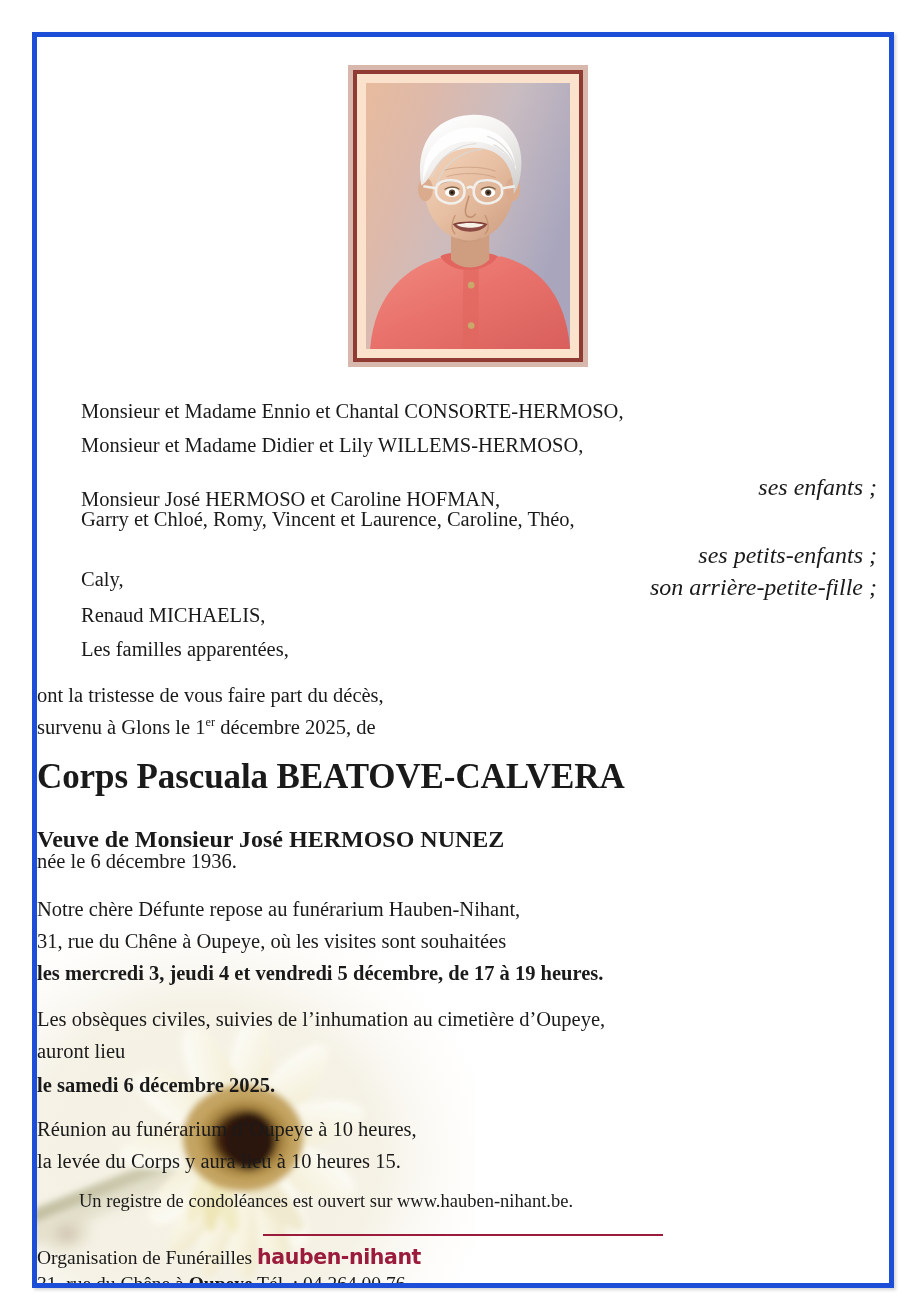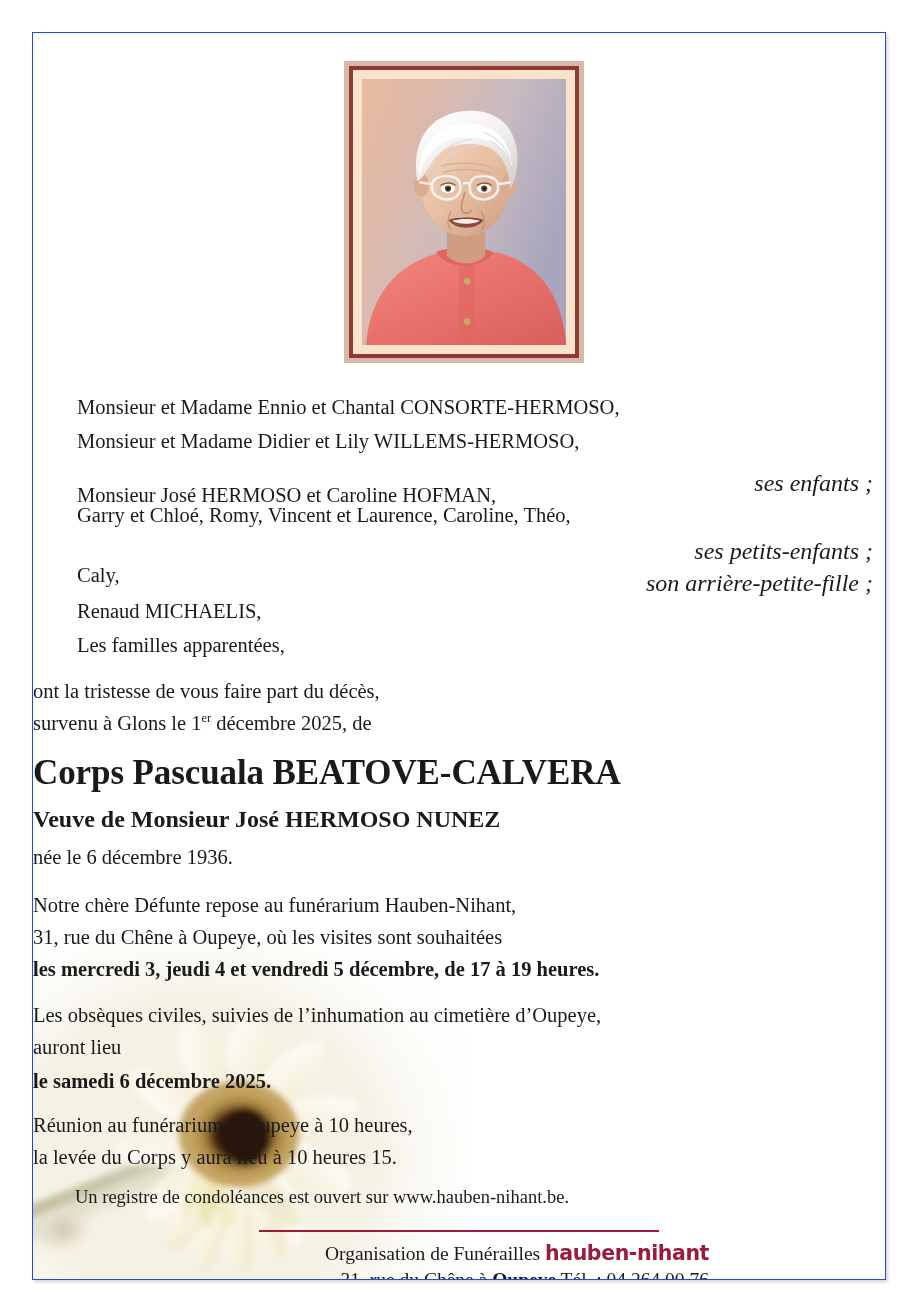--- a/index.html
+++ b/index.html
@@ -17,21 +17,21 @@
   }
 
   
   #sheet {
     position: absolute;
     left: 32px;
     top: 32px;
     width: 852px;
     height: 1246px;
     background: #ffffff;
-    border: 1px solid #1d4ed8;
+    border: 5px solid #1d4ed8;
     box-shadow: 2px 2px 3px rgba(0,0,0,0.17);
     overflow: hidden;
   }
 
   
   #floral {
     position: absolute;
     left: -32px;
     top: 905px;
     width: 470px;
@@ -100,38 +100,39 @@
   }
   .b  { font-weight: bold; }
   .nm {
     font-weight: bold;
     font-size: 35px;
     letter-spacing: -0.1px;
   }
   .sub {
     font-weight: bold;
     font-size: 24px;
+    margin-top: 16px;
   }
   .small { font-size: 18.5px; }
   sup { font-size: 0.6em; vertical-align: super; line-height: 0; }
 
   
   #rule {
     position: absolute;
     left: 226px;
     top: 1197px;
     width: 400px;
     height: 2px;
     background: #9b1b3c;
     z-index: 3;
   }
   .foot {
     position: absolute;
     left: 0; width: 676px;
-    text-align: right;
+    text-align: left;
     font-size: 19.5px;
     white-space: nowrap;
     z-index: 3;
   }
   .logo {
     color: #9b1b3c;
     font-family: "DejaVu Sans", sans-serif;
     font-weight: bold;
     font-size: 20.5px;
     letter-spacing: -0.4px;

